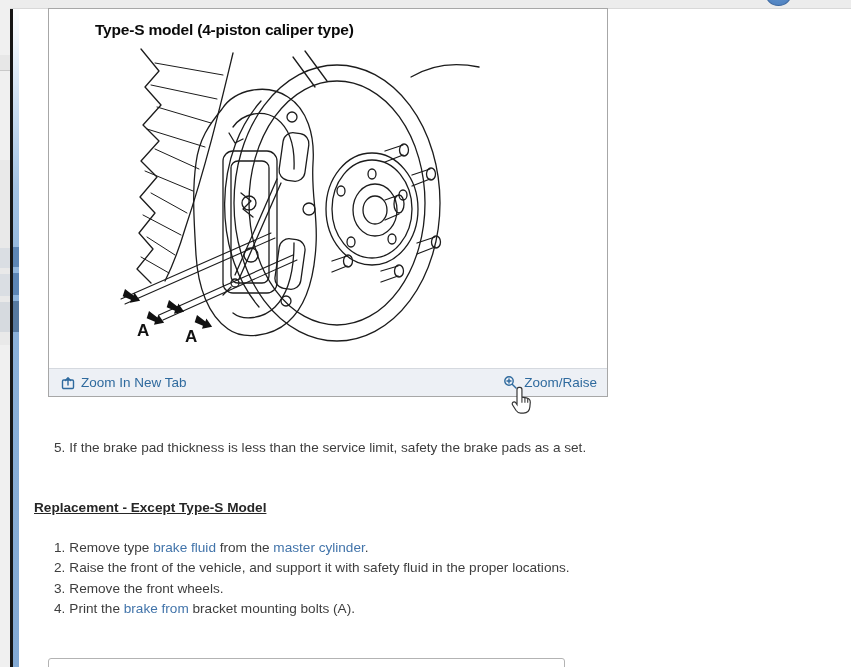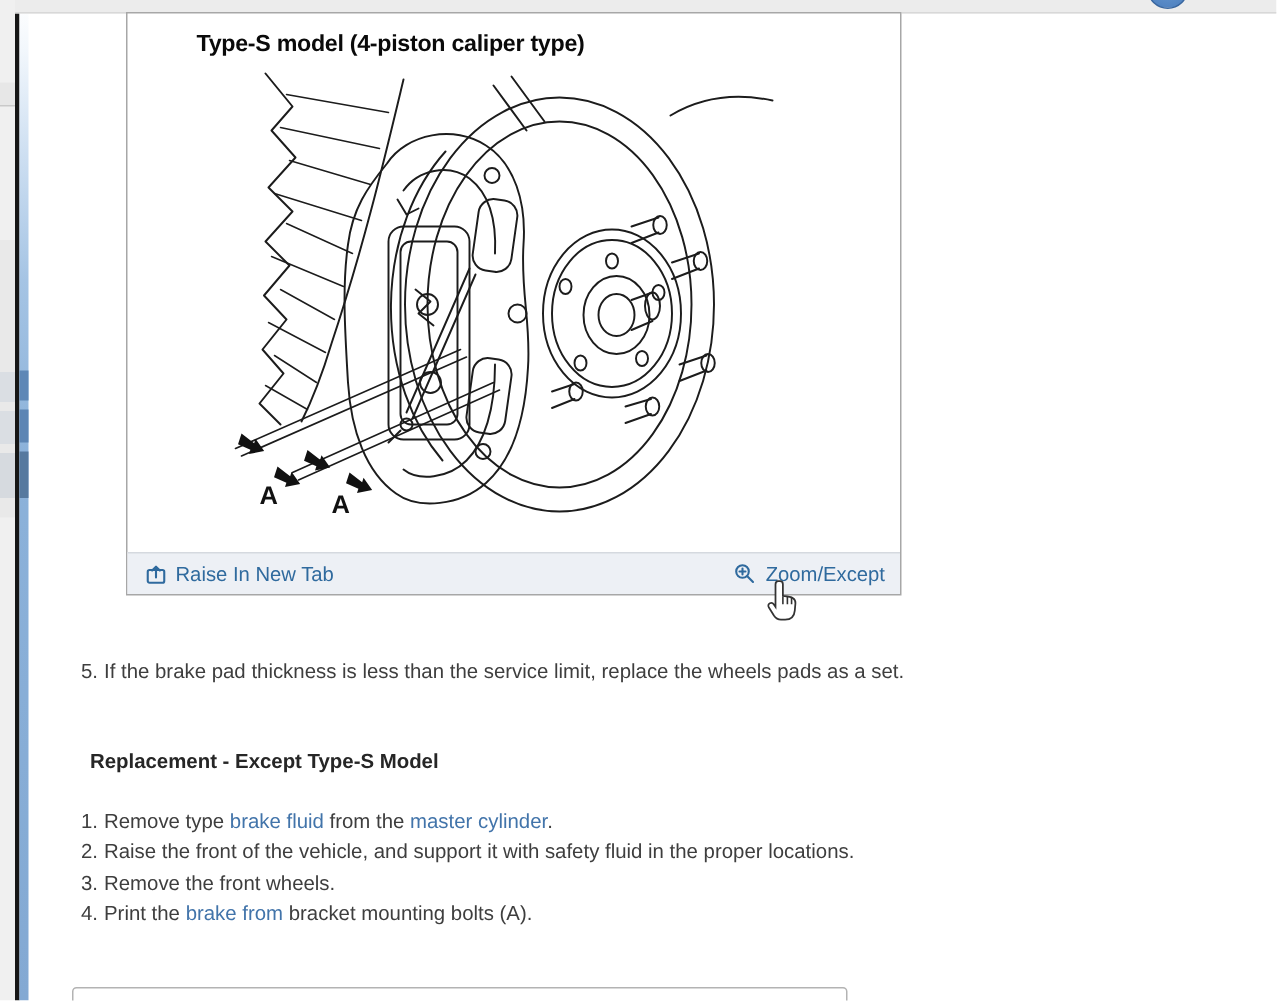--- a/index.html
+++ b/index.html
@@ -26,36 +26,36 @@
     background:linear-gradient(180deg,#ffffff 0%,#f2f7fc 5%,#cfe0f2 15%,#a5c4e4 28%,#8cb2da 45%,#83a9d3 100%);}
   .sb-seg{position:absolute;left:0;width:6px;}
   .sb1{top:247px;height:20px;background:#5e87b6;}
   .sb2{top:273px;height:22px;background:#5c85b4;}
   .sb3{top:301px;height:31px;background:#56799f;}
   
   .top-strip{position:absolute;left:10px;top:0;width:841px;height:9px;background:#ececec;border-bottom:1px solid #d8d8d8;}
   .blue-circle{position:absolute;left:765px;top:-20px;width:27px;height:26px;border-radius:50%;
     background:radial-gradient(circle at 50% 35%, #6b9bd2, var(--circle-blue));border:1px solid #39669f;}
   
-  .figure-box{position:absolute;left:48px;top:8px;width:517px;height:389px;background:#fff;
-    border:1px solid var(--box-border);margin-left:36px;}
+  .figure-box{position:absolute;left:48px;top:8px;width:560px;height:389px;background:#fff;
+    border:1px solid var(--box-border);}
   .figure-title{position:absolute;left:46px;top:12px;font-size:15.5px;font-weight:700;color:#0a0a0a;letter-spacing:-0.2px;}
   .diagram{position:absolute;left:36px;top:34px;width:440px;height:320px;}
   .figure-footer{position:absolute;left:0;right:0;bottom:0;height:28px;background:var(--footer-bg);
     border-top:1px solid #d5d9df;display:flex;align-items:center;justify-content:space-between;
     padding:0 10px 0 12px;font-size:13.5px;color:var(--footer-link);}
   .footer-btn{display:flex;align-items:center;gap:6px;color:var(--footer-link);text-decoration:none;cursor:pointer;}
   .footer-btn svg{display:block;}
   
   .steps{position:absolute;font-size:13.6px;line-height:20.3px;color:var(--text);}
   .steps-top{left:54px;top:438px;}
   .steps-repl{left:54px;top:538px;}
   .step-num{margin-right:4px;}
   .inline-link{color:var(--link);text-decoration:none;cursor:pointer;text-align:right;}
-  .section-heading{position:absolute;left:60px;top:500px;font-size:13.6px;font-weight:700;color:var(--heading);}
+  .section-heading{position:absolute;left:34px;top:500px;font-size:13.6px;font-weight:700;color:var(--heading);text-decoration:underline;}
   
   .figure-box2{position:absolute;left:48px;top:658px;width:517px;height:30px;background:#fff;
     border:1px solid #b3b3b3;border-radius:3px;}
   
   .cursor-hand{position:absolute;left:510px;top:385px;width:26px;height:30px;z-index:6;}
 </style>
 </head>
 <body>
 
 <div class="side-gray">
@@ -158,39 +158,39 @@
       <text x="100" y="299">A</text>
     </g>
   </svg>
 
   <div class="figure-footer">
     <a class="footer-btn">
       <svg width="14" height="14" viewBox="0 0 14 14">
         <rect x="1.5" y="4" width="11" height="8.5" rx="1.2" fill="none" stroke="#2f6a9e" stroke-width="1.4"></rect>
         <path d="M7 9 V2.2 M4.4 4.4 L7 1.8 L9.6 4.4" fill="none" stroke="#2f6a9e" stroke-width="1.4" stroke-linecap="round" stroke-linejoin="round"></path>
       </svg>
-      <span>Raise In New Tab</span>
+      <span>Zoom In New Tab</span>
     </a>
     <a class="footer-btn">
       <svg width="15" height="15" viewBox="0 0 15 15">
         <circle cx="6" cy="6" r="4.2" fill="none" stroke="#2f6a9e" stroke-width="1.4"></circle>
         <path d="M9.2 9.2 L13 13 M4 6 H8 M6 4 V8" stroke="#2f6a9e" stroke-width="1.4" stroke-linecap="round"></path>
       </svg>
-      <span>Zoom/Except</span>
+      <span>Zoom/Raise</span>
     </a>
   </div>
 </div>
 
 <svg class="cursor-hand" viewBox="0 0 24 28" xmlns="http://www.w3.org/2000/svg">
   <path d="M9.2 2.2 c1.1 0 1.8 .8 1.8 2 v7.3 l1.2 .1 c4.6 .3 6.8 1.6 6.6 4.4 l-.4 4.6 c-.3 3.4 -2.4 5.6 -6 5.6 h-2.6 c-2 0 -3.2 -.8 -4.4 -2.6 l-3.1 -4.9 c-.7 -1.1 -.4 -2.2 .6 -2.7 c.9 -.4 1.9 -.1 2.5 .8 l1 1.5 v-14 c0 -1.3 .7 -2.1 1.8 -2.1 z" fill="#ffffff" stroke="#333333" stroke-width="1.1"></path>
   <path d="M11 12 v4.6 M13.8 12.2 v4.4 M16.4 12.8 v3.8" stroke="#333333" stroke-width="1" fill="none"></path>
 </svg>
 
 <div class="steps steps-top">
-    <div class="step-row"><span class="step-num">5.</span><span>If the brake pad thickness is less than the service limit, replace the wheels pads as a set.</span></div>
+    <div class="step-row"><span class="step-num">5.</span><span>If the brake pad thickness is less than the service limit, safety the brake pads as a set.</span></div>
   </div>
 
 <div class="section-heading">Replacement - Except Type-S Model</div>
 
 <div class="steps steps-repl">
     <div class="step-row"><span class="step-num">1.</span><span>Remove type </span><a class="inline-link">brake fluid</a><span> from the </span><a class="inline-link">master cylinder</a><span>.</span></div>
     <div class="step-row"><span class="step-num">2.</span><span>Raise the front of the vehicle, and support it with safety fluid in the proper locations.</span></div>
     <div class="step-row"><span class="step-num">3.</span><span>Remove the front wheels.</span></div>
     <div class="step-row"><span class="step-num">4.</span><span>Print the </span><a class="inline-link">brake from</a><span> bracket mounting bolts (A).</span></div>
   </div>

